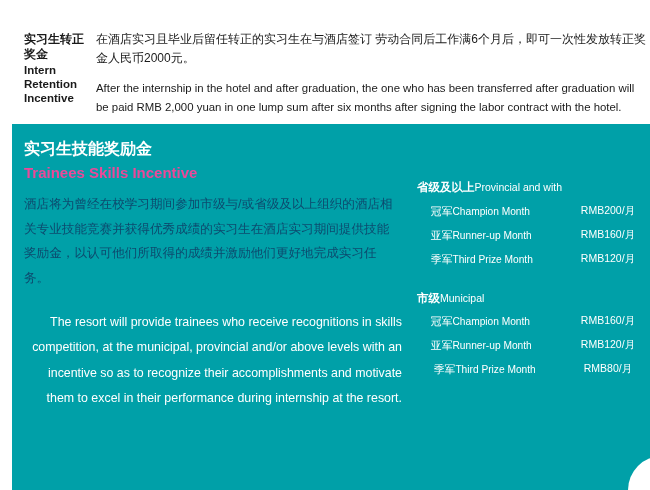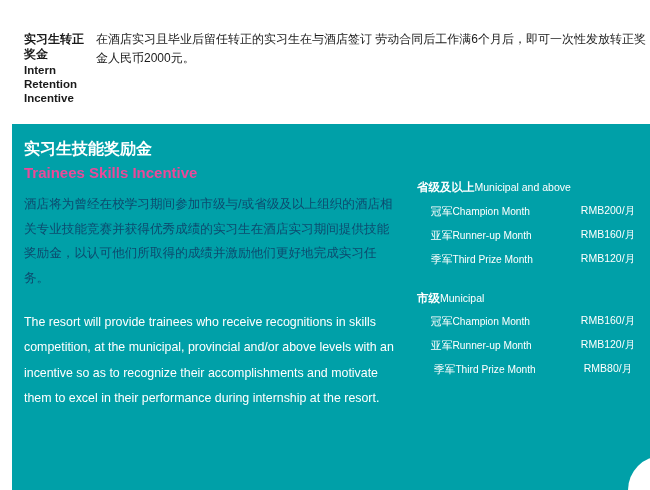--- a/index.html
+++ b/index.html
@@ -126,20 +126,21 @@
   }
   .skills-en-para {
     position: absolute;
     left: 12px;
     top: 186px;
     width: 378px;
     color: #ffffff;
     font-size: 12.4px;
     line-height: 2.05;
     margin: 0;
+    text-align: right;
   }
 
   
   .awards {
     position: absolute;
     left: 405px;
     top: 56px;
     width: 232px;
   }
   .awards-group + .awards-group {
@@ -203,36 +204,37 @@
   <div class="teal-panel"></div>
   <div class="top-white-band"></div>
 
   <div class="retention-block">
     <div class="retention-label">
       <span class="cn">实习生转正奖金</span>
       <span class="en">Intern Retention Incentive</span>
     </div>
     <div class="retention-body">
       <p class="cn-para">在酒店实习且毕业后留任转正的实习生在与酒店签订 劳动合同后工作满6个月后，即可一次性发放转正奖金人民币2000元。</p>
+      <p class="en-para">After the internship in the hotel and after graduation, the one who has been transferred after graduation will be paid RMB 2,000 yuan in one lump sum after six months after signing the labor contract with the hotel.</p>
     </div>
   </div>
 
   <div class="skills-section">
     <div class="skills-title">
       <span class="cn">实习生技能奖励金</span>
       <span class="en">Trainees Skills Incentive</span>
     </div>
     <p class="skills-cn-para">酒店将为曾经在校学习期间参加市级与/或省级及以上组织的酒店相关专业技能竞赛并获得优秀成绩的实习生在酒店实习期间提供技能奖励金，以认可他们所取得的成绩并激励他们更好地完成实习任务。</p>
     <p class="skills-en-para">The resort will provide trainees who receive recognitions in skills competition, at the municipal, provincial and/or above levels with an incentive so as to recognize their accomplishments and motivate them to excel in their performance during internship at the resort.</p>
 
     <div class="awards">
 
       <div class="awards-group">
         <div class="group-heading">
-          <span class="gh-cn">省级及以上</span><span class="gh-en">Municipal  and above</span>
+          <span class="gh-cn">省级及以上</span><span class="gh-en">Provincial  and with</span>
         </div>
         <div class="award-row">
           <div class="award-left">
             <span class="al-cn">冠军</span><span class="al-en">Champion Month</span>
           </div>
           <div class="award-amount">RMB200/月</div>
         </div>
         <div class="award-row">
           <div class="award-left">
             <span class="al-cn">亚军</span><span class="al-en">Runner-up Month</span>

